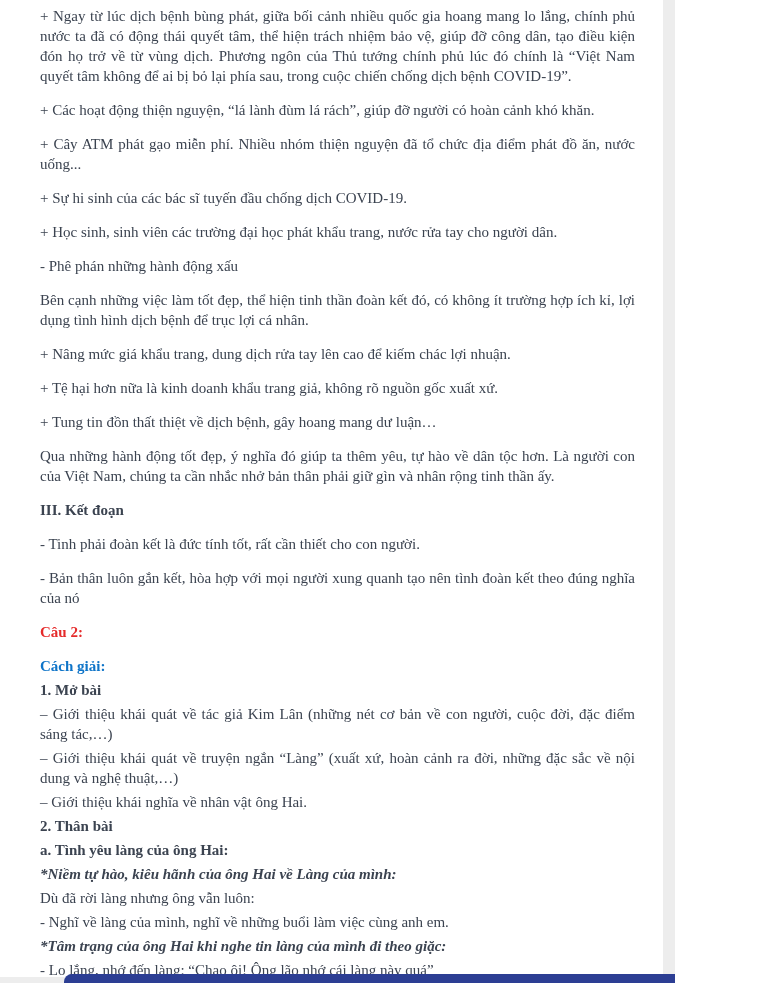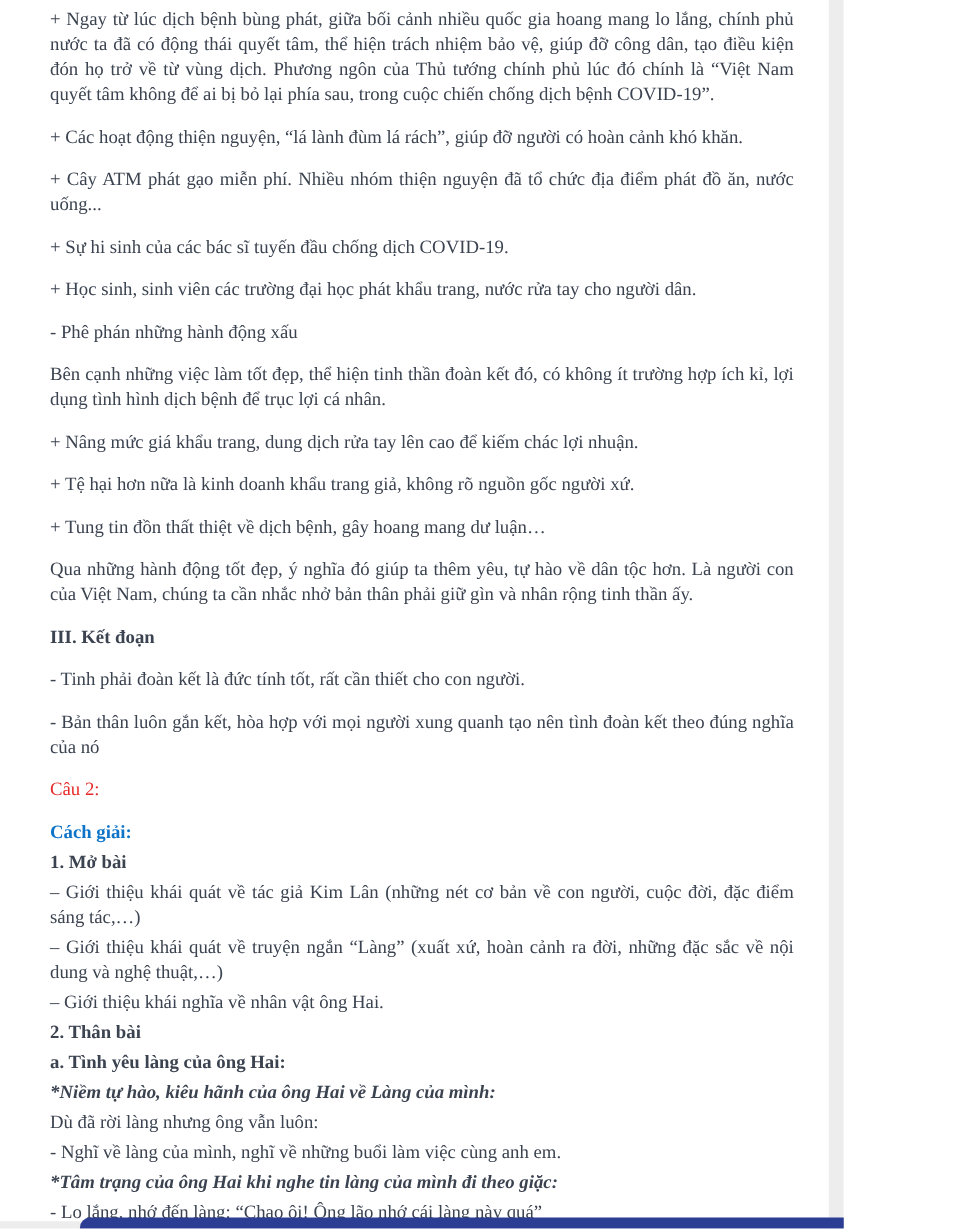--- a/index.html
+++ b/index.html
@@ -23,21 +23,21 @@
   }
   .para {
     margin: 0;
     line-height: 20px;
     text-align: justify;
   }
   .m-loose { margin-bottom: 14px; }
   .m-tight { margin-bottom: 4px; }
   .s-normal { font-weight: normal; }
   .s-bold { font-weight: bold; }
-  .s-red-bold { font-weight: normal; color: var(--red, #e52b2b); }
+  .s-red-bold { font-weight: bold; color: var(--red, #e52b2b); }
   .s-blue-bold { font-weight: bold; color: var(--blue, #0e74c8); }
   .s-bold-italic { font-weight: bold; font-style: italic; }
   .edge-right {
     position: absolute;
     top: 0;
     right: 0;
     width: 12px;
     height: 100%;
     background: var(--edge, #ededed);
     z-index: 2;
@@ -68,21 +68,21 @@
 <div class="viewport">
   <div class="content">
       <p class="para s-normal m-loose">+ Ngay từ lúc dịch bệnh bùng phát, giữa bối cảnh nhiều quốc gia hoang mang lo lắng, chính phủ nước ta đã có động thái quyết tâm, thể hiện trách nhiệm bảo vệ, giúp đỡ công dân, tạo điều kiện đón họ trở về từ vùng dịch. Phương ngôn của Thủ tướng chính phủ lúc đó chính là “Việt Nam quyết tâm không để ai bị bỏ lại phía sau, trong cuộc chiến chống dịch bệnh COVID-19”.</p>
       <p class="para s-normal m-loose">+ Các hoạt động thiện nguyện, “lá lành đùm lá rách”, giúp đỡ người có hoàn cảnh khó khăn.</p>
       <p class="para s-normal m-loose">+ Cây ATM phát gạo miễn phí. Nhiều nhóm thiện nguyện đã tổ chức địa điểm phát đồ ăn, nước uống...</p>
       <p class="para s-normal m-loose">+ Sự hi sinh của các bác sĩ tuyến đầu chống dịch COVID-19.</p>
       <p class="para s-normal m-loose">+ Học sinh, sinh viên các trường đại học phát khẩu trang, nước rửa tay cho người dân.</p>
       <p class="para s-normal m-loose">- Phê phán những hành động xấu</p>
       <p class="para s-normal m-loose">Bên cạnh những việc làm tốt đẹp, thể hiện tinh thần đoàn kết đó, có không ít trường hợp ích kỉ, lợi dụng tình hình dịch bệnh để trục lợi cá nhân.</p>
       <p class="para s-normal m-loose">+ Nâng mức giá khẩu trang, dung dịch rửa tay lên cao để kiếm chác lợi nhuận.</p>
-      <p class="para s-normal m-loose">+ Tệ hại hơn nữa là kinh doanh khẩu trang giả, không rõ nguồn gốc người xứ.</p>
+      <p class="para s-normal m-loose">+ Tệ hại hơn nữa là kinh doanh khẩu trang giả, không rõ nguồn gốc xuất xứ.</p>
       <p class="para s-normal m-loose">+ Tung tin đồn thất thiệt về dịch bệnh, gây hoang mang dư luận…</p>
       <p class="para s-normal m-loose">Qua những hành động tốt đẹp, ý nghĩa đó giúp ta thêm yêu, tự hào về dân tộc hơn. Là người con của Việt Nam, chúng ta cần nhắc nhở bản thân phải giữ gìn và nhân rộng tinh thần ấy.</p>
       <p class="para s-bold m-loose">III. Kết đoạn</p>
       <p class="para s-normal m-loose">- Tinh phải đoàn kết là đức tính tốt, rất cần thiết cho con người.</p>
       <p class="para s-normal m-loose">- Bản thân luôn gắn kết, hòa hợp với mọi người xung quanh tạo nên tình đoàn kết theo đúng nghĩa của nó</p>
       <p class="para s-red-bold m-loose">Câu 2:</p>
       <p class="para s-blue-bold m-tight">Cách giải:</p>
       <p class="para s-bold m-tight">1. Mở bài</p>
       <p class="para s-normal m-tight">– Giới thiệu khái quát về tác giả Kim Lân (những nét cơ bản về con người, cuộc đời, đặc điểm sáng tác,…)</p>
       <p class="para s-normal m-tight">– Giới thiệu khái quát về truyện ngắn “Làng” (xuất xứ, hoàn cảnh ra đời, những đặc sắc về nội dung và nghệ thuật,…)</p>

